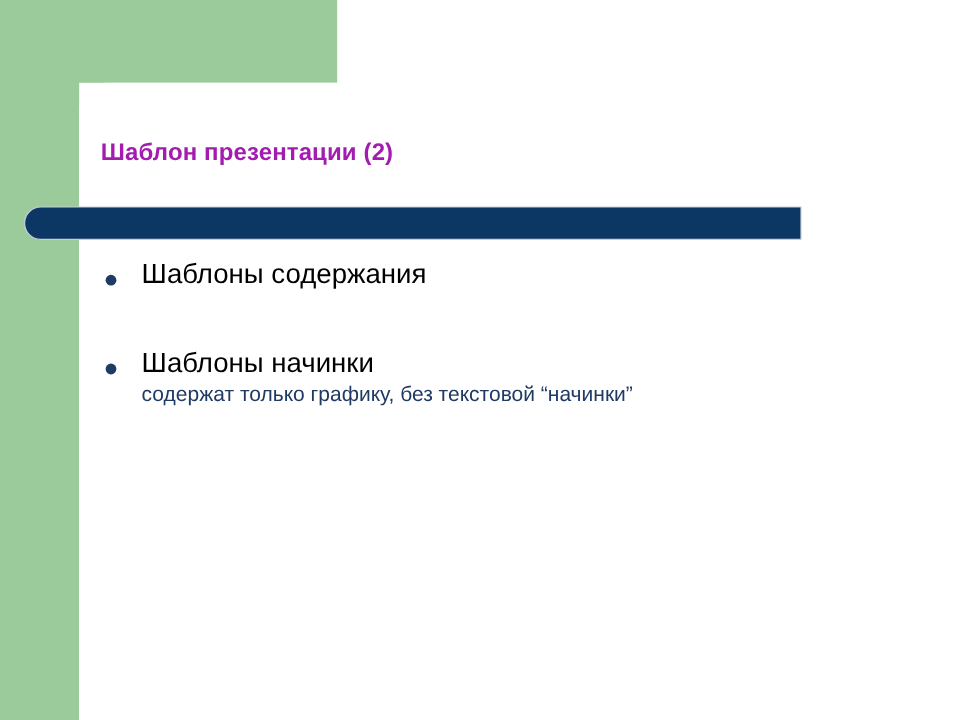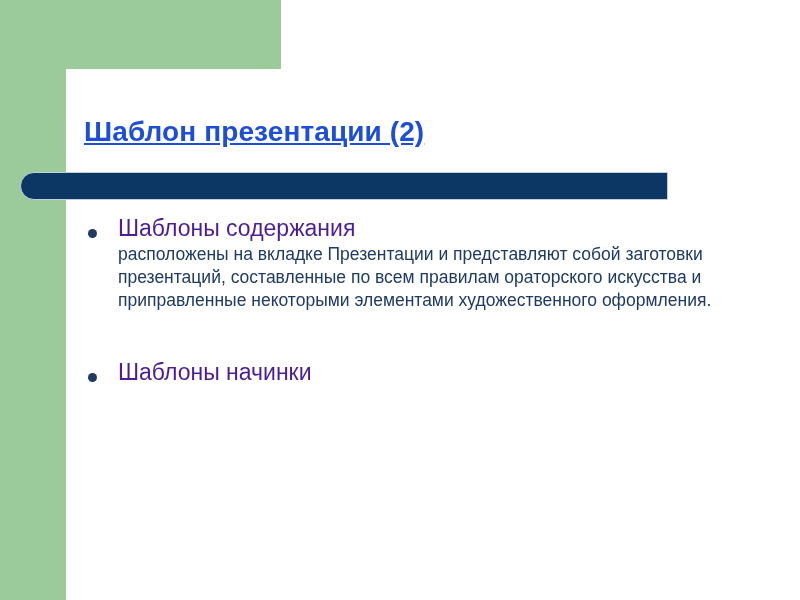--- a/index.html
+++ b/index.html
@@ -51,27 +51,26 @@
     border-top-left-radius: 22px;
   }
 
   
   .slide-title {
     position: absolute;
     left: 84px;
     top: 116px;
     width: 660px;
     margin: 0;
-    color: #1d4ed8;
-    font-size: 28px;
+    color: #a21caf;
+    font-size: 20px;
     font-weight: bold;
     letter-spacing: 0.1px;
     line-height: 1.15;
     white-space: nowrap;
-    text-decoration: underline;
   }
 
   
   .divider-bar {
     position: absolute;
     left: 20px;
     top: 172px;
     width: 648px;
     height: 28px;
     background: #0c3764;
@@ -103,21 +102,21 @@
     position: absolute;
     left: 2px;
     top: 15px;
     width: 9px;
     height: 9px;
     border-radius: 50%;
     background: #1f3a63;
   }
   .bullet-lead {
     display: block;
-    color: #4c1d95;
+    color: #000000;
     font-size: 23px;
     line-height: 1.22;
     margin: 0 0 1px 0;
   }
   .bullet-detail {
     display: block;
     color: #1f3a63;
     font-size: 17.5px;
     line-height: 1.32;
     margin: 0;
@@ -135,24 +134,24 @@
 
   <h1 class="slide-title">Шаблон презентации (2)</h1>
 
   <div class="divider-bar"></div>
 
   <div class="body-content">
 
     <div class="bullet-block">
       <span class="bullet-dot"></span>
       <span class="bullet-lead">Шаблоны содержания</span>
-      <span class="bullet-detail">расположены на вкладке Презентации и представляют собой заготовки презентаций, составленные по всем правилам ораторского искусства и приправленные некоторыми элементами художественного оформления.</span>
     </div>
 
     <div class="spacer-gap"></div>
 
     <div class="bullet-block">
       <span class="bullet-dot"></span>
       <span class="bullet-lead">Шаблоны начинки</span>
+      <span class="bullet-detail">содержат только графику, без текстовой “начинки”</span>
     </div>
 
   </div>
 </div>
 
 </body></html>

